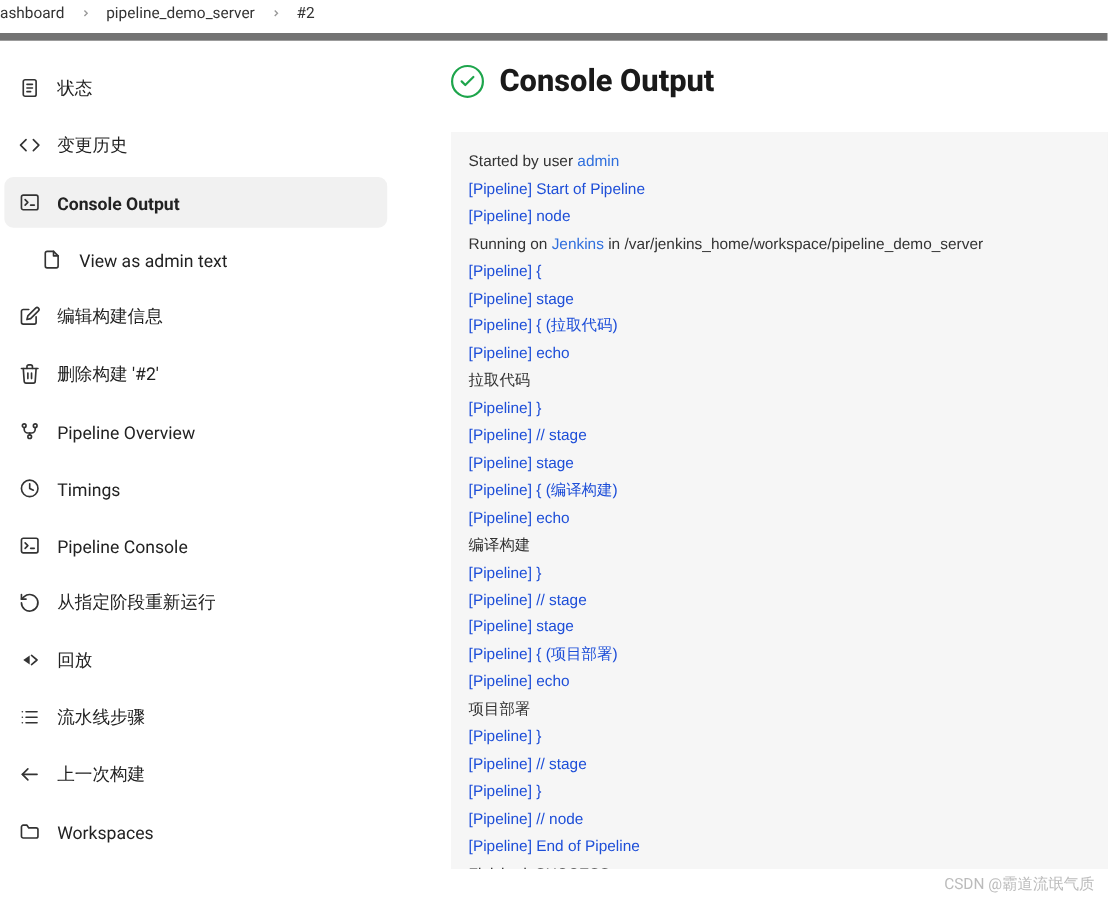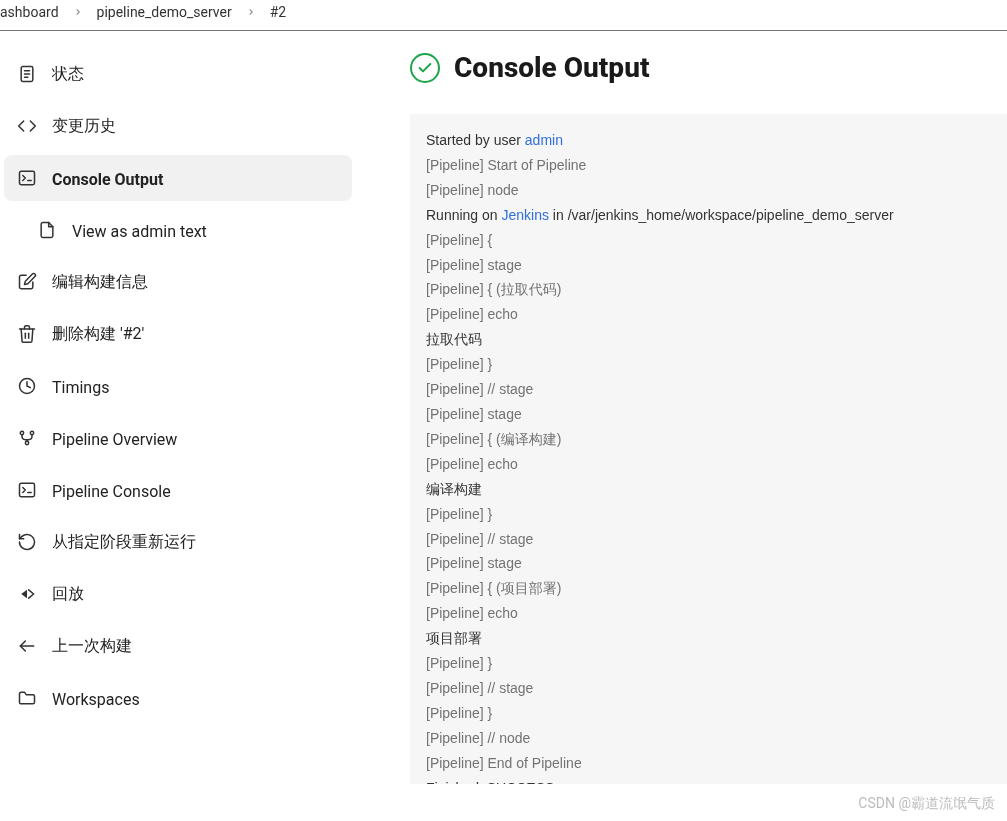--- a/index.html
+++ b/index.html
@@ -9,21 +9,21 @@
     color: #333;
     width: 1007px;
     height: 821px;
     overflow: hidden;
   }
   .breadcrumb {
     display: flex;
     align-items: center;
     gap: 14px;
     padding: 4px 0 10px 0;
-    border-bottom: 1px solid #737373;
+    border-bottom: 7px solid #737373;
     color: #333;
     font-size: 14px;
   }
   .breadcrumb .crumb { color: #333; cursor: pointer; }
   .breadcrumb .sep { color: #999; display:flex; align-items:center; }
   .main-area { display: flex; height: calc(100% - 34px); }
   .sidebar {
     width: 360px;
     padding: 20px 8px 10px 4px;
     flex-shrink: 0;
@@ -83,21 +83,21 @@
     background: #f6f6f6;
     padding: 14px 16px;
     font-family: Liberation Sans, sans-serif;
     font-size: 14px;
     line-height: 1.78;
     color: #333;
     height: 670px;
     overflow-y: auto;
     white-space: pre;
   }
-  .console-box .gray { color: #737373; }
+  .console-box .gray { color: #1d4ed8; }
   .console-box .link { color: #2f6fdd; cursor:pointer; }
   .watermark {
     position: fixed;
     right: 12px;
     bottom: 8px;
     color: rgba(150,150,150,0.65);
     font-size: 14px;
     pointer-events: none;
     margin-left: 12px;
   }
@@ -179,41 +179,41 @@
             <path d="M10 11v6"></path>
             <path d="M14 11v6"></path>
             <path d="M9 6V4a2 2 0 0 1 2-2h2a2 2 0 0 1 2 2v2"></path>
           </svg>
         </span>
         <span>删除构建 '#2'</span>
       </div>
       <div class="side-item">
         <span class="icon">
           <svg width="20" height="20" viewBox="0 0 24 24" fill="none" stroke="currentColor" stroke-width="1.8" stroke-linecap="round" stroke-linejoin="round">
-            <circle cx="12" cy="12" r="9"></circle>
-            <polyline points="12 7 12 12 16 14"></polyline>
-          </svg>
-        </span>
-        <span>Timings</span>
-      </div>
-      <div class="side-item">
-        <span class="icon">
-          <svg width="20" height="20" viewBox="0 0 24 24" fill="none" stroke="currentColor" stroke-width="1.8" stroke-linecap="round" stroke-linejoin="round">
             <circle cx="6" cy="6" r="2"></circle>
             <circle cx="18" cy="6" r="2"></circle>
             <circle cx="12" cy="18" r="2"></circle>
             <path d="M6 8v2a4 4 0 0 0 4 4h4a4 4 0 0 0 4-4V8"></path>
             <line x1="12" y1="14" x2="12" y2="16"></line>
           </svg>
         </span>
         <span>Pipeline Overview</span>
       </div>
       <div class="side-item">
         <span class="icon">
           <svg width="20" height="20" viewBox="0 0 24 24" fill="none" stroke="currentColor" stroke-width="1.8" stroke-linecap="round" stroke-linejoin="round">
+            <circle cx="12" cy="12" r="9"></circle>
+            <polyline points="12 7 12 12 16 14"></polyline>
+          </svg>
+        </span>
+        <span>Timings</span>
+      </div>
+      <div class="side-item">
+        <span class="icon">
+          <svg width="20" height="20" viewBox="0 0 24 24" fill="none" stroke="currentColor" stroke-width="1.8" stroke-linecap="round" stroke-linejoin="round">
             <rect x="3" y="4" width="18" height="16" rx="2"></rect>
             <polyline points="7 9 10 12 7 15"></polyline>
             <line x1="13" y1="15" x2="17" y2="15"></line>
           </svg>
         </span>
         <span>Pipeline Console</span>
       </div>
       <div class="side-item">
         <span class="icon">
           <svg width="20" height="20" viewBox="0 0 24 24" fill="none" stroke="currentColor" stroke-width="1.8" stroke-linecap="round" stroke-linejoin="round">
@@ -224,20 +224,33 @@
         <span>从指定阶段重新运行</span>
       </div>
       <div class="side-item">
         <span class="icon">
           <svg width="20" height="20" viewBox="0 0 24 24" fill="none" stroke="currentColor" stroke-width="1.8" stroke-linecap="round" stroke-linejoin="round">
             <path d="M5 12l7-5v10l-7-5z" fill="currentColor" stroke="none"></path>
             <path d="M14 7l6 5-6 5"></path>
           </svg>
         </span>
         <span>回放</span>
+      </div>
+      <div class="side-item">
+        <span class="icon">
+          <svg width="20" height="20" viewBox="0 0 24 24" fill="none" stroke="currentColor" stroke-width="1.8" stroke-linecap="round" stroke-linejoin="round">
+            <line x1="4" y1="6" x2="4" y2="6"></line>
+            <line x1="8" y1="6" x2="20" y2="6"></line>
+            <line x1="4" y1="12" x2="4" y2="12"></line>
+            <line x1="8" y1="12" x2="20" y2="12"></line>
+            <line x1="4" y1="18" x2="4" y2="18"></line>
+            <line x1="8" y1="18" x2="20" y2="18"></line>
+          </svg>
+        </span>
+        <span>流水线步骤</span>
       </div>
       <div class="side-item">
         <span class="icon">
           <svg width="20" height="20" viewBox="0 0 24 24" fill="none" stroke="currentColor" stroke-width="1.8" stroke-linecap="round" stroke-linejoin="round">
             <line x1="20" y1="12" x2="4" y2="12"></line>
             <polyline points="10 18 4 12 10 6"></polyline>
           </svg>
         </span>
         <span>上一次构建</span>
       </div>

